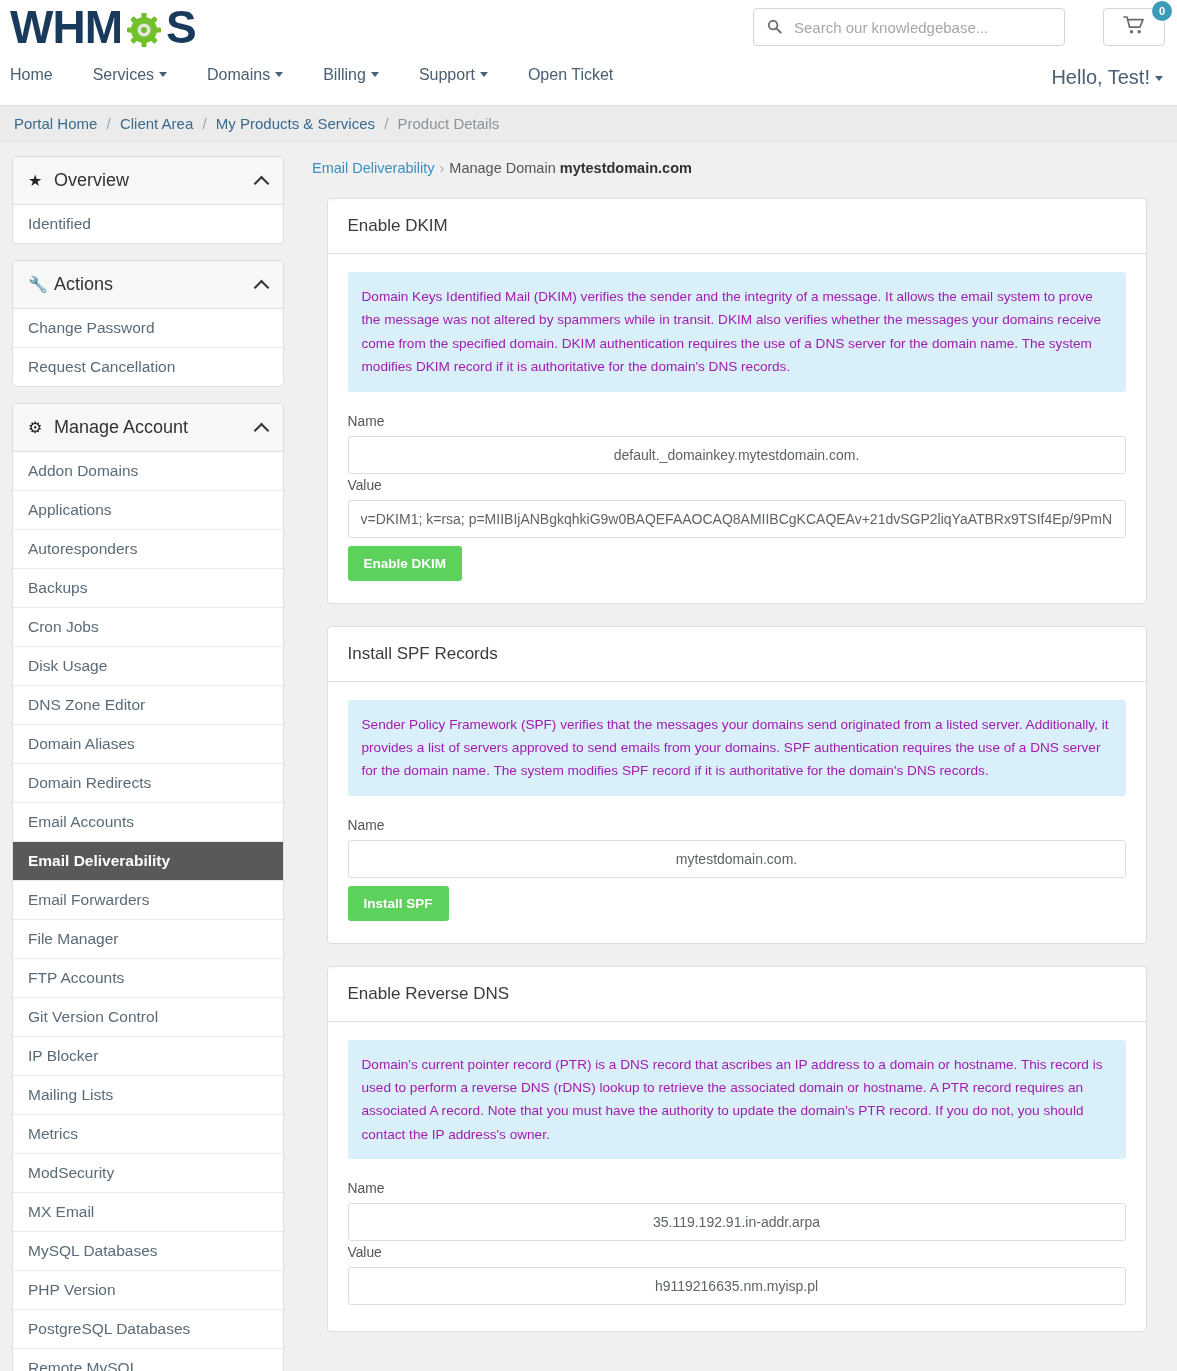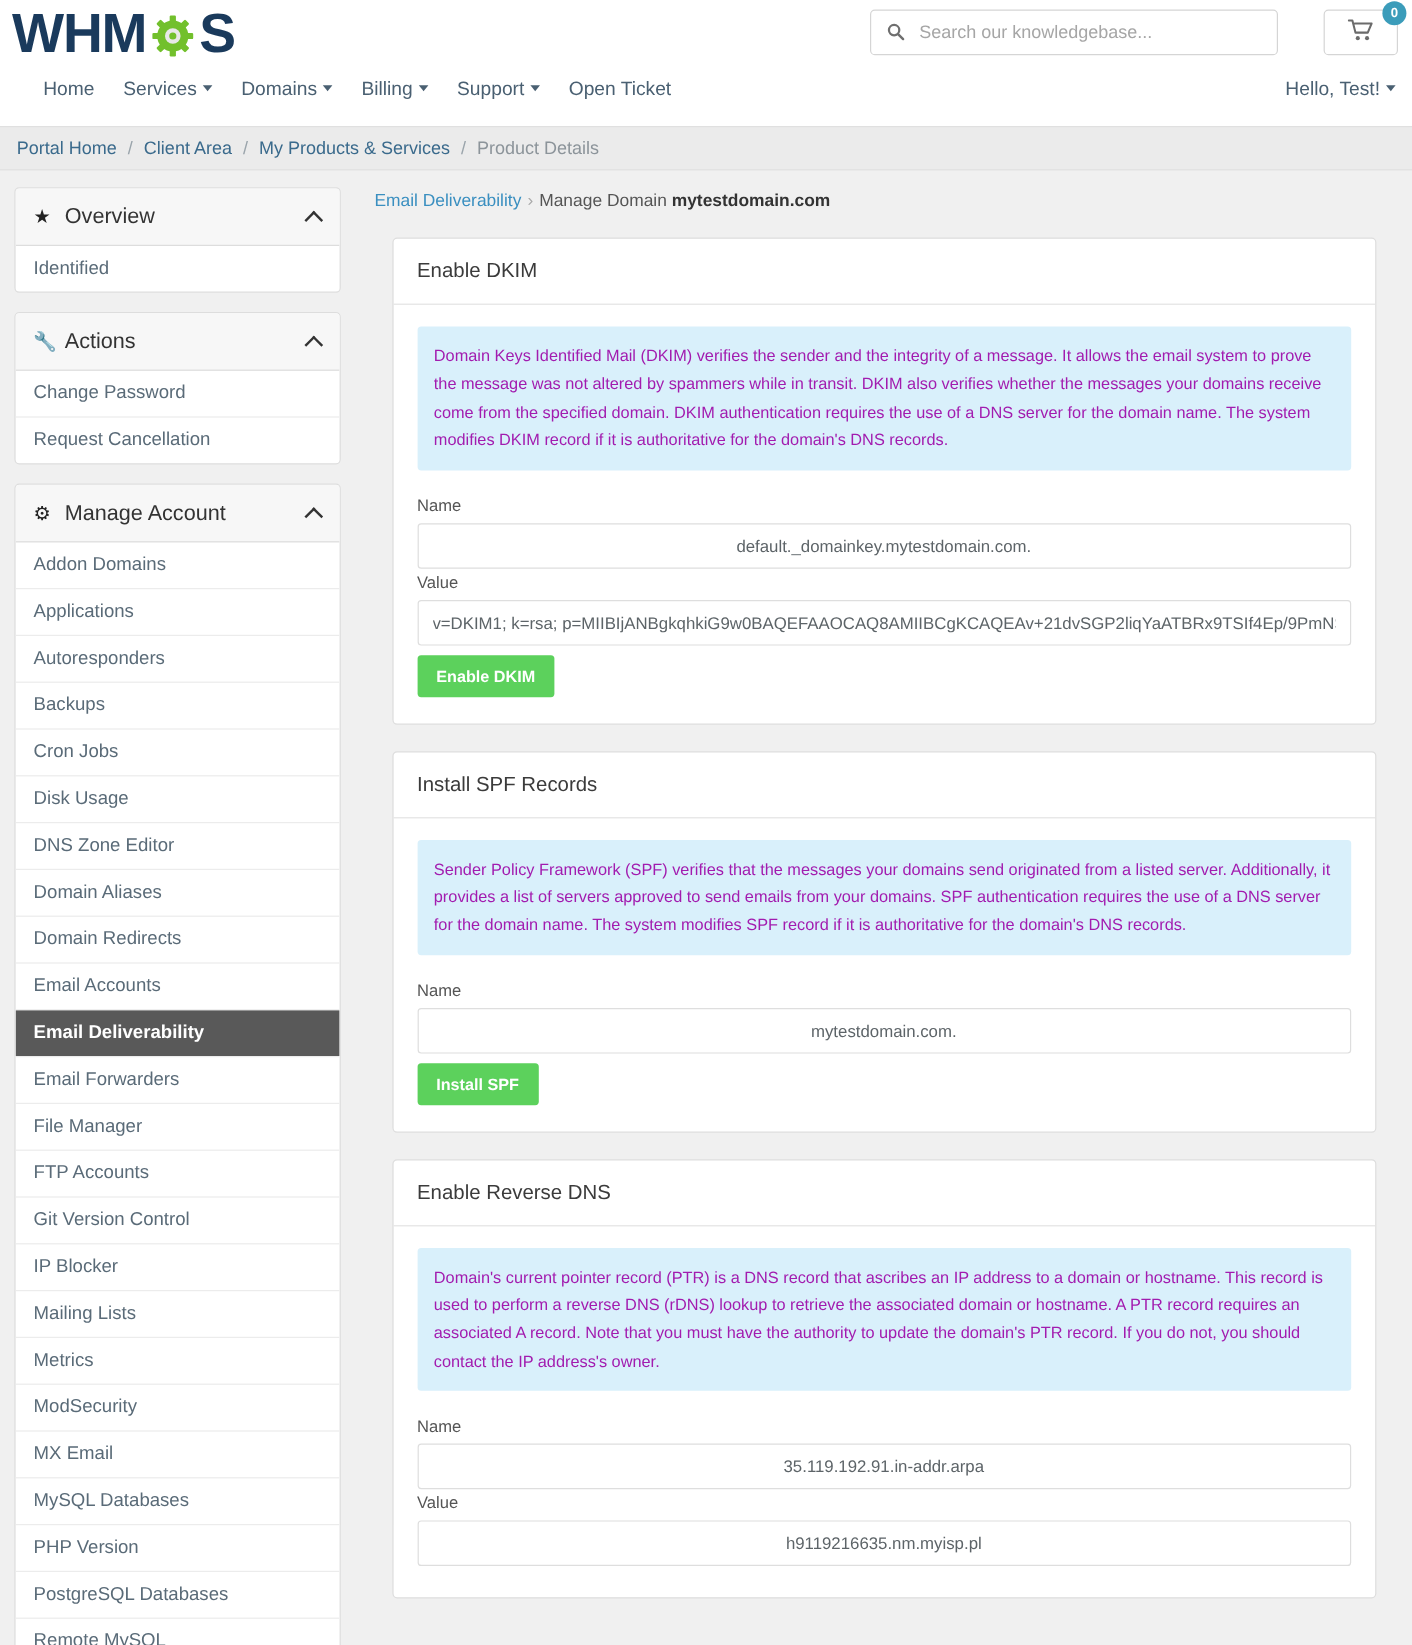--- a/index.html
+++ b/index.html
@@ -35,21 +35,21 @@
     width: 44px;
     height: 44px;
     vertical-align: -9px;
   }
   .logo .gear-wrap svg { position: absolute; left: 0; top: 0; }
 
   .search-wrap {
     position: absolute;
     right: 112px;
     top: 8px;
-    width: 340px;
+    width: 312px;
     height: 38px;
     border: 1px solid #d5d5d5;
     border-radius: 4px;
     background: #fff;
     display: flex;
     align-items: center;
   }
   .search-wrap .search-ico {
     width: 40px;
     text-align: center;
@@ -95,24 +95,24 @@
     font-size: 11px;
     font-weight: bold;
     display: flex;
     align-items: center;
     justify-content: center;
     padding: 0 5px;
   }
 
   .mainnav {
     position: absolute;
-    left: 26px;
+    left: 0;
     top: 66px;
     display: flex;
-    gap: 0;
+    gap: 16px;
     align-items: center;
     text-align: right;
   }
   .mainnav a {
     color: #4a6072;
     font-size: 16px;
     text-decoration: none;
     padding: 0 16px 0 0;
     margin-right: 8px;
     white-space: nowrap;
@@ -124,21 +124,21 @@
     border-left: 4px solid transparent;
     border-right: 4px solid transparent;
     border-top: 5px solid #4a6072;
     vertical-align: 3px;
     margin-left: 5px;
   }
   .user-menu {
     position: absolute;
     right: 14px;
     top: 66px;
-    font-size: 16px;
+    font-size: 20px;
     color: #4a6072;
   }
 
   
   .breadcrumb-bar {
     background: #ebebeb;
     border-top: 1px solid #e0e0e0;
     border-bottom: 1px solid #e0e0e0;
     padding: 9px 14px;
     font-size: 15px;

